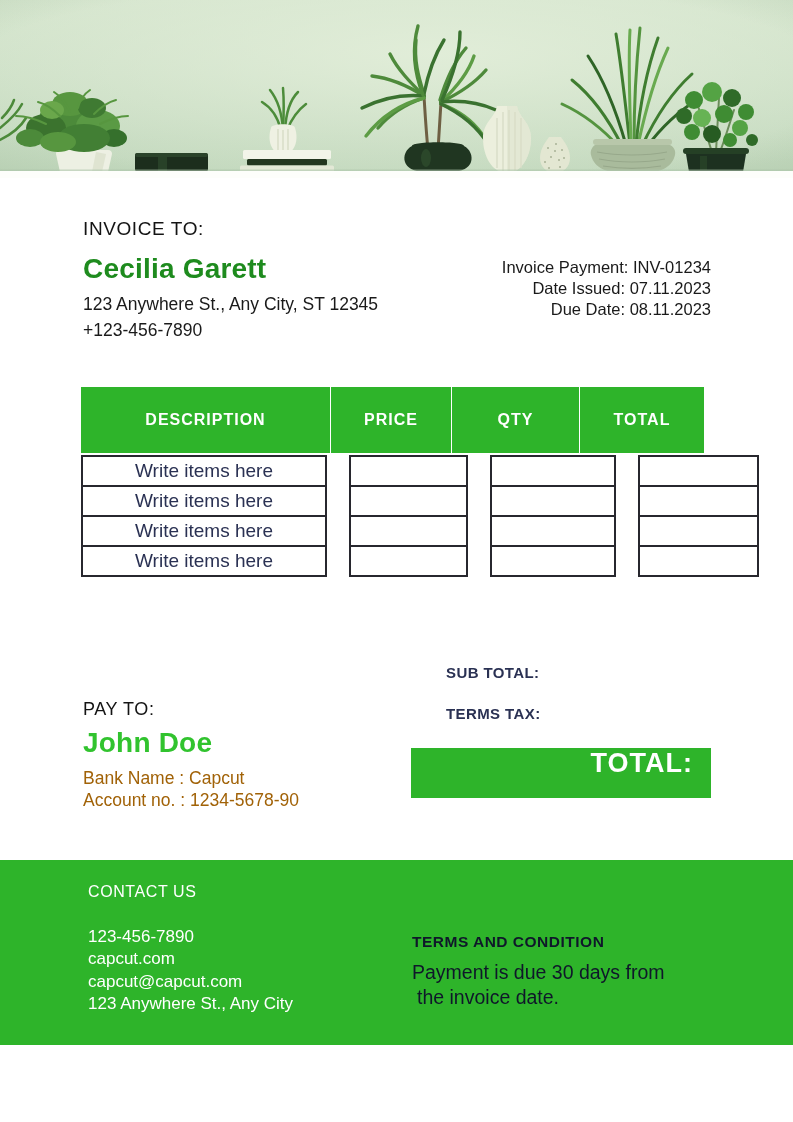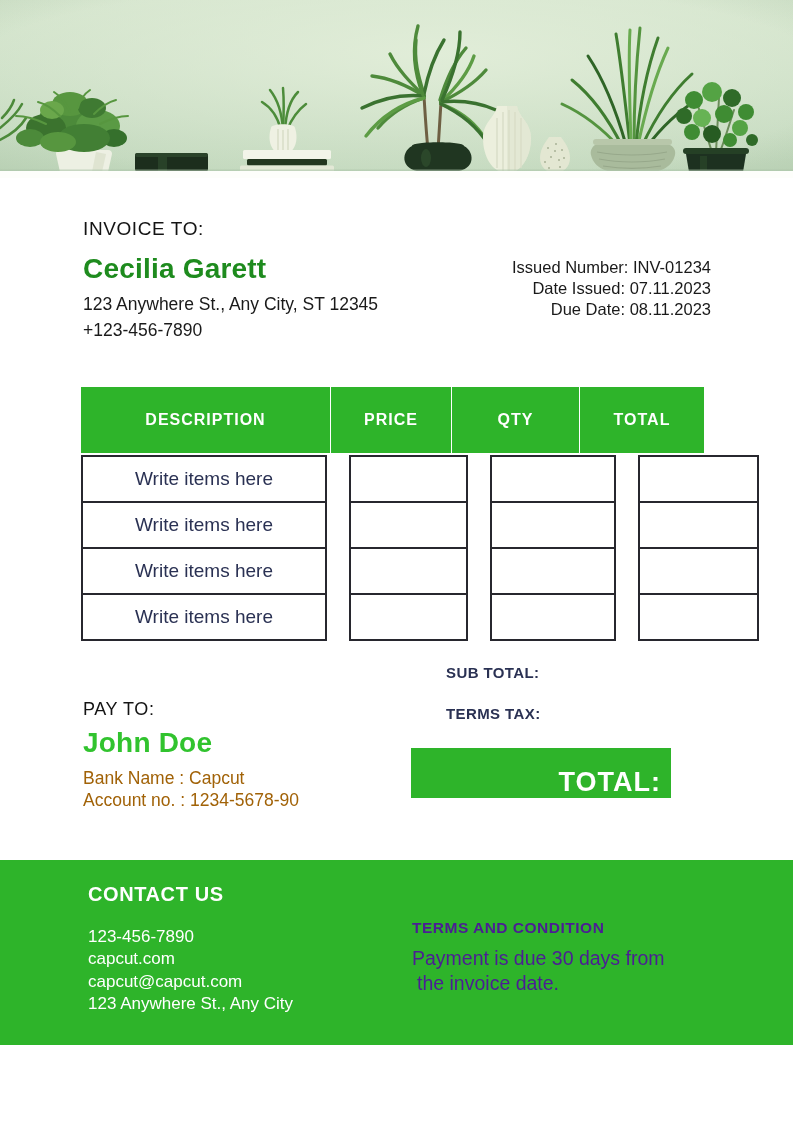--- a/index.html
+++ b/index.html
@@ -23,44 +23,44 @@
   
   .meta{ position:absolute; right:82px; top:257px; text-align:right;
          font-size:16.5px; line-height:21px; color:#1a1a1a; }
 
   
   .items{ position:absolute; left:81px; top:387px; width:630px; }
   .thead{ display:grid; grid-template-columns:249px 120px 127px 124px; column-gap:1px;text-align:right; }
   .th{ background:var(--green-bright,#2eb42a); height:66px; display:flex; align-items:center; justify-content:center;
        color:#ffffff; font-weight:700; font-size:16px; letter-spacing:1px; }
   .tbody{ margin-top:2px; }
-  .tr{ display:grid; grid-template-columns:246px 119px 126px 121px; column-gap:22px; height:48px; }
+  .tr{ display:grid; grid-template-columns:246px 119px 126px 121px; column-gap:22px; height:32px; }
   .tr + .tr{ margin-top:-2px; }
   .td{ border:2px solid #27272e; background:#ffffff; display:flex; align-items:center; justify-content:center; }
   .td-desc{ color:var(--navy,#2a3153); font-size:19px; }
 
   
   .summary-labels{ position:absolute; left:446px; top:664px; color:var(--navy,#2a3153);
                    font-weight:700; font-size:15px; letter-spacing:.4px; }
   .sales-tax-label{ margin-top:24px; }
-  .total-bar{ position:absolute; left:411px; top:748px; width:260px; height:50px;
+  .total-bar{ position:absolute; left:411px; top:748px; width:300px; height:50px;
               background:var(--green-bright,#2eb42a); color:#ffffff; font-size:27px; font-weight:700;
-              letter-spacing:1px; display:flex; align-items:flex-end; justify-content:flex-end; padding-right:10px; }
+              letter-spacing:1px; display:flex; align-items:flex-start; justify-content:flex-end; padding-right:18px; }
 
   
   .pay-to{ position:absolute; left:83px; top:699px; }
   .payee-name{ margin-top:7px; font-size:28px; font-weight:700; letter-spacing:.2px; color:var(--green-name-bright,#31c32e); }
   .bank-lines{ margin-top:9px; font-size:17.5px; line-height:21.5px; color:#a16207; }
 
   
   .footer{ position:absolute; left:0; top:860px; width:793px; height:185px; background:var(--green-bright,#2eb42a); }
-  .contact-heading{ position:absolute; left:88px; top:23px; font-size:20px; font-weight:700;
+  .contact-heading{ position:absolute; left:88px; top:23px; font-size:16px; font-weight:400;
                     color:#fff; letter-spacing:.6px; }
   .contact-lines{ position:absolute; left:88px; top:66px; font-size:17px; line-height:22.4px; color:#fff; }
-  .terms{ position:absolute; left:412px; top:59px; color:#4c1d95; }
+  .terms{ position:absolute; left:412px; top:73px; color:#0f172a; }
   .terms-heading{ font-size:15.5px; font-weight:700; letter-spacing:.5px; }
   .terms-text{ margin-top:9px; font-size:19.5px; line-height:25px; }
   .terms-line-2{ padding-left:5px; }
 </style>
 </head>
 <body>
 
 <div class="page">
 
   <div class="photo">
@@ -245,21 +245,21 @@
   </div>
 
   <div class="invoice-to">
     <div class="section-label">INVOICE TO:</div>
     <div class="client-name">Cecilia Garett</div>
     <div class="client-address">123 Anywhere St., Any City, ST 12345</div>
     <div class="client-phone">+123-456-7890</div>
   </div>
 
   <div class="meta">
-    <div><span>Issued Number:</span> <span>INV-01234</span></div>
+    <div><span>Invoice Payment:</span> <span>INV-01234</span></div>
     <div><span>Date Issued:</span> <span>07.11.2023</span></div>
     <div><span>Due Date:</span> <span>08.11.2023</span></div>
   </div>
 
   <div class="items">
     <div class="thead">
       <div class="th">DESCRIPTION</div>
       <div class="th">PRICE</div>
       <div class="th">QTY</div>
       <div class="th">TOTAL</div>

